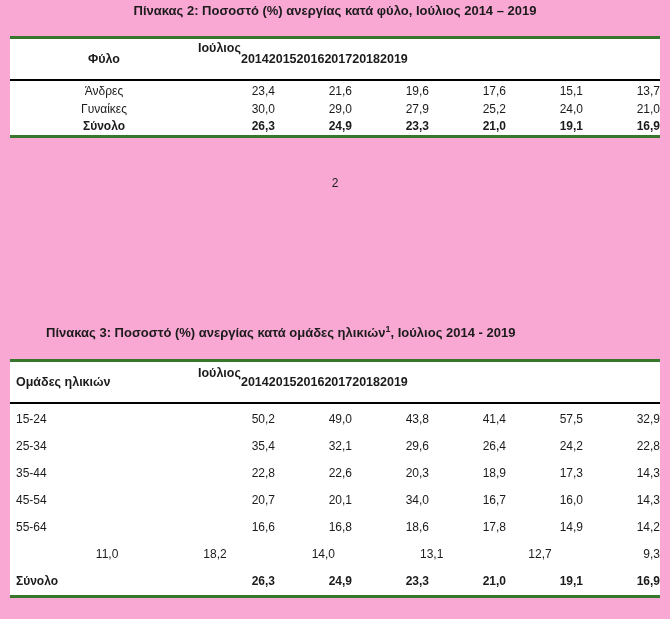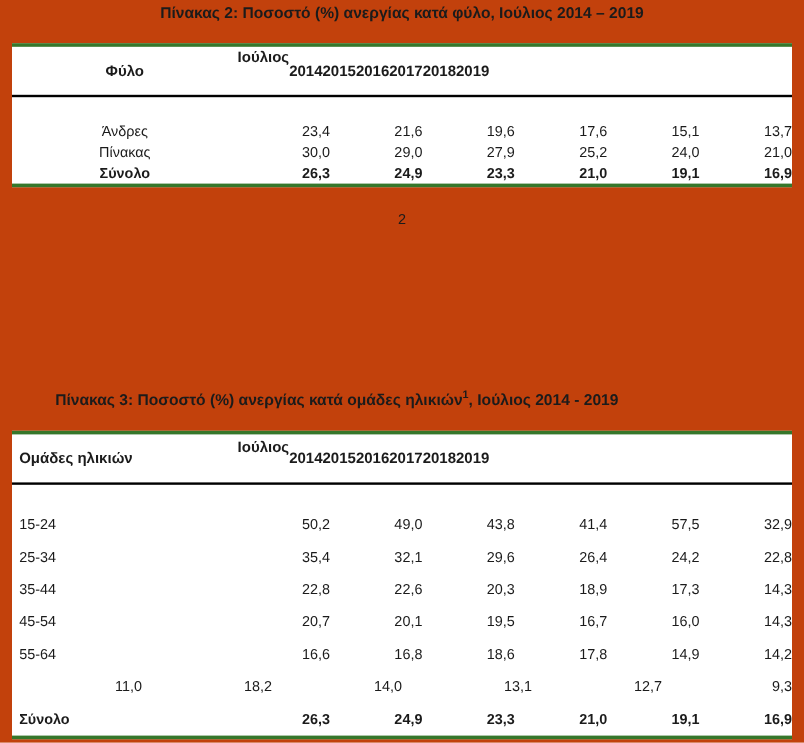--- a/index.html
+++ b/index.html
@@ -2,21 +2,21 @@
 <html style="--green: #36772b; --ink: #1b1b1b;"><head>
 <meta charset="utf-8">
 <style>
   :root { --green: #36772b; --ink: #1b1b1b; }
   * { margin: 0; padding: 0; box-sizing: border-box; }
   html, body { background: #fff; }
   #page {
     position: relative;
     width: 670px;
     height: 619px;
-    background: #c2410c;
+    background: #f9a8d4;
     font-family: "Liberation Sans", sans-serif;
     color: var(--ink);
     overflow: hidden;
   }
 
   .doc-title-center {
     position: absolute; top: 3px; left: 0; width: 670px;
     text-align: center; font-weight: bold; font-size: 13px;
   }
   .doc-title-left {
@@ -48,21 +48,21 @@
   #table3 .head-col1 { justify-content: flex-start; padding-left: 6px; }
 
   .yearsec { flex: 1; display: flex; flex-direction: row; }
   .month { text-align: center; font-weight: bold; font-size: 12.5px; height: 18px; line-height: 18px; }
   #table3 .month { height: 23px; line-height: 23px; }
   .divider { height: 1.5px; background: var(--green); }
   #table3 .divider { background: linear-gradient(to right, #000 0px, #000 78px, var(--green) 78px); }
   .years { display: flex; height: 40px; align-items: center; }
   .year { flex: 1; text-align: center; font-weight: bold; font-size: 12.5px; }
 
-  .tbl-body { padding-top: 19px; }
+  .tbl-body { padding-top: 1px; }
   .trow { display: flex; align-items: center; font-size: 12px; }
   #table2 .trow { height: 17.8px; }
   #table3 .trow { height: 27.1px; }
   .rlabel { flex: 0 0 188px; }
   #table2 .rlabel { text-align: center; }
   #table3 .rlabel { text-align: left; padding-left: 6px; }
   .val { flex: 1; text-align: right; }
   .bold-row { font-weight: bold; }
 </style>
 </head>
@@ -92,21 +92,21 @@
       <div class="trow">
         <div class="rlabel">Άνδρες</div>
         <div class="val">23,4</div>
         <div class="val">21,6</div>
         <div class="val">19,6</div>
         <div class="val">17,6</div>
         <div class="val">15,1</div>
         <div class="val">13,7</div>
       </div>
       <div class="trow">
-        <div class="rlabel">Πίνακας</div>
+        <div class="rlabel">Γυναίκες</div>
         <div class="val">30,0</div>
         <div class="val">29,0</div>
         <div class="val">27,9</div>
         <div class="val">25,2</div>
         <div class="val">24,0</div>
         <div class="val">21,0</div>
       </div>
       <div class="trow bold-row">
         <div class="rlabel">Σύνολο</div>
         <div class="val">26,3</div>
@@ -164,21 +164,21 @@
         <div class="val">22,6</div>
         <div class="val">20,3</div>
         <div class="val">18,9</div>
         <div class="val">17,3</div>
         <div class="val">14,3</div>
       </div>
       <div class="trow">
         <div class="rlabel">45-54</div>
         <div class="val">20,7</div>
         <div class="val">20,1</div>
-        <div class="val">19,5</div>
+        <div class="val">34,0</div>
         <div class="val">16,7</div>
         <div class="val">16,0</div>
         <div class="val">14,3</div>
       </div>
       <div class="trow">
         <div class="rlabel">55-64</div>
         <div class="val">16,6</div>
         <div class="val">16,8</div>
         <div class="val">18,6</div>
         <div class="val">17,8</div>

